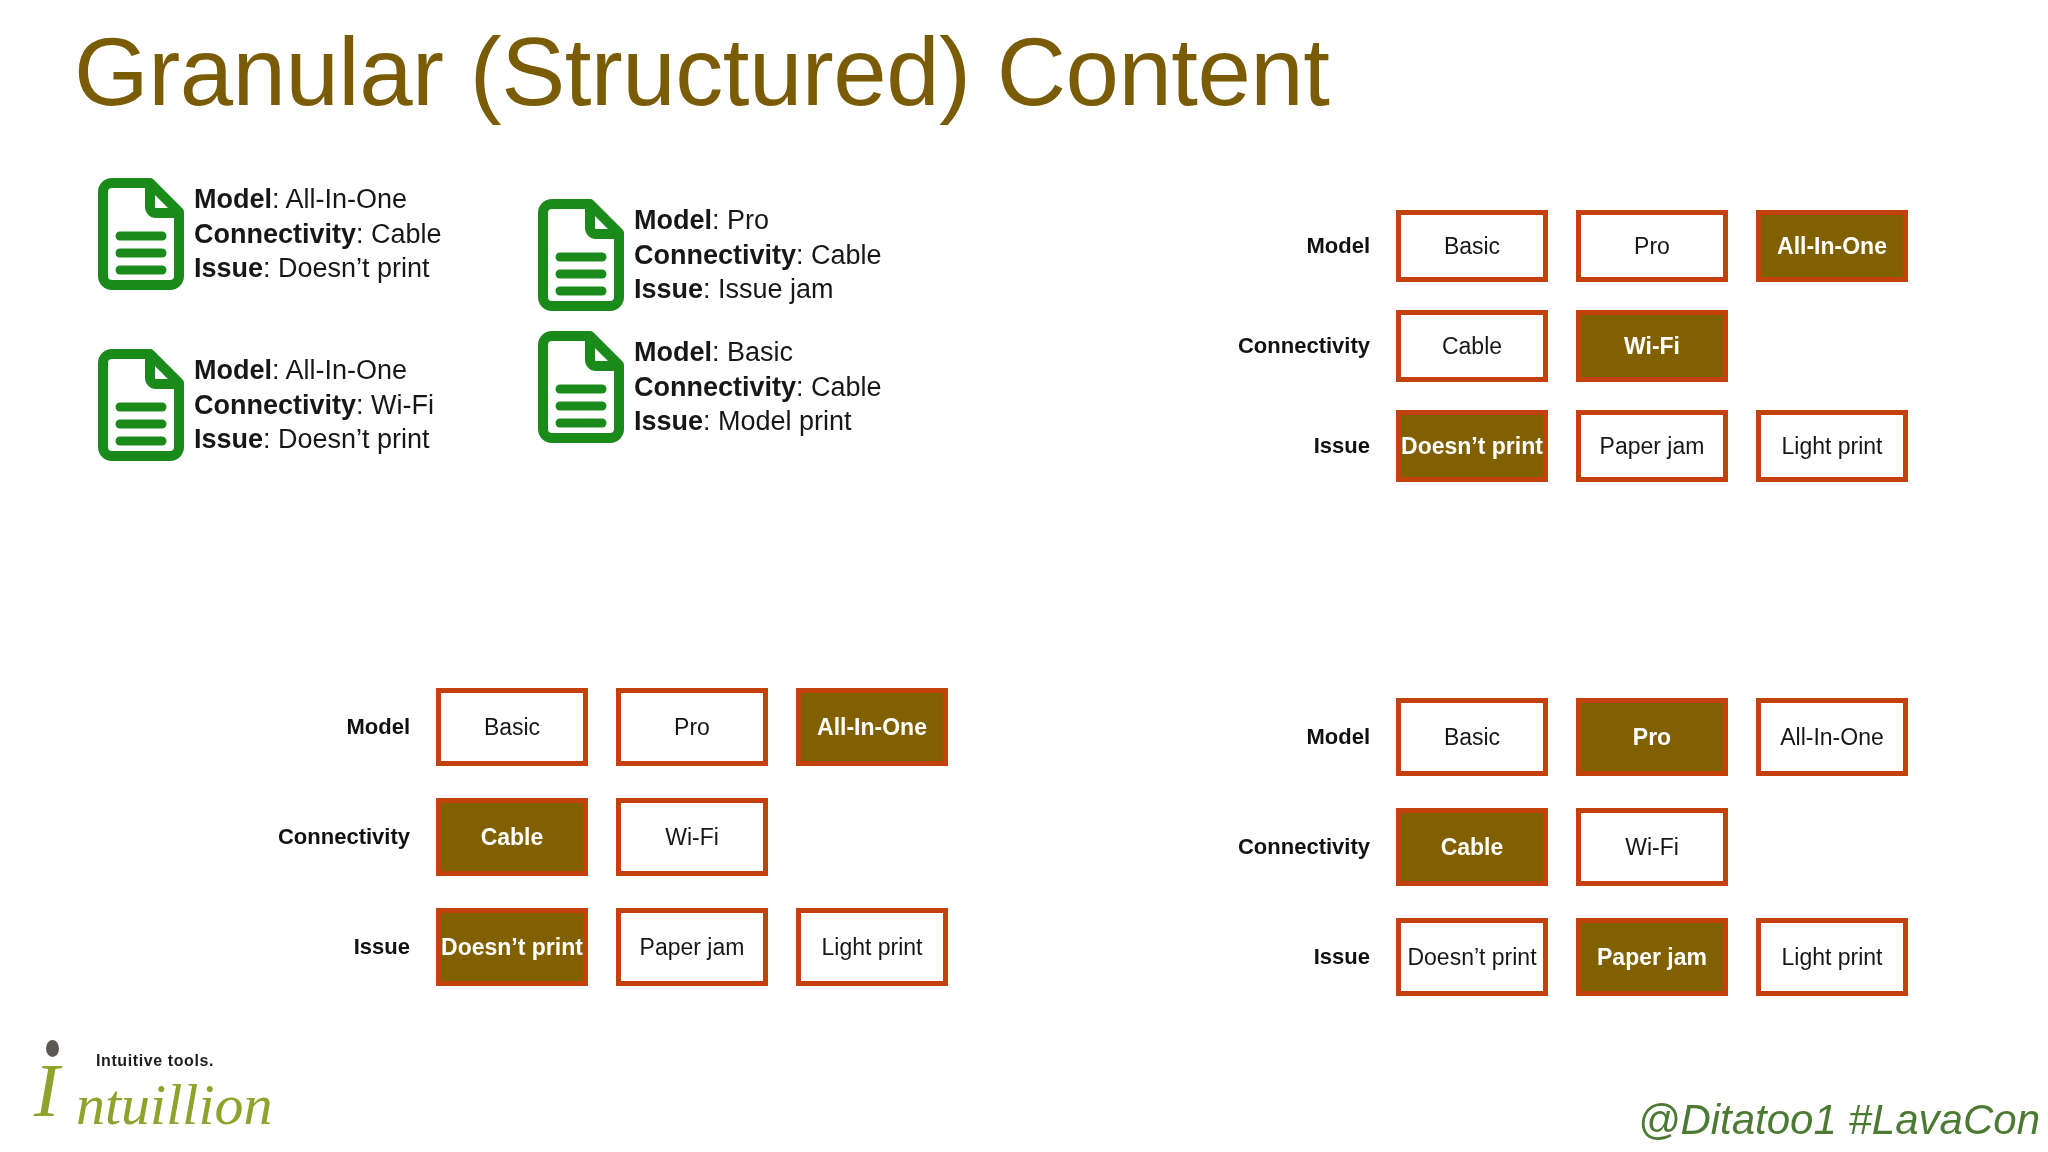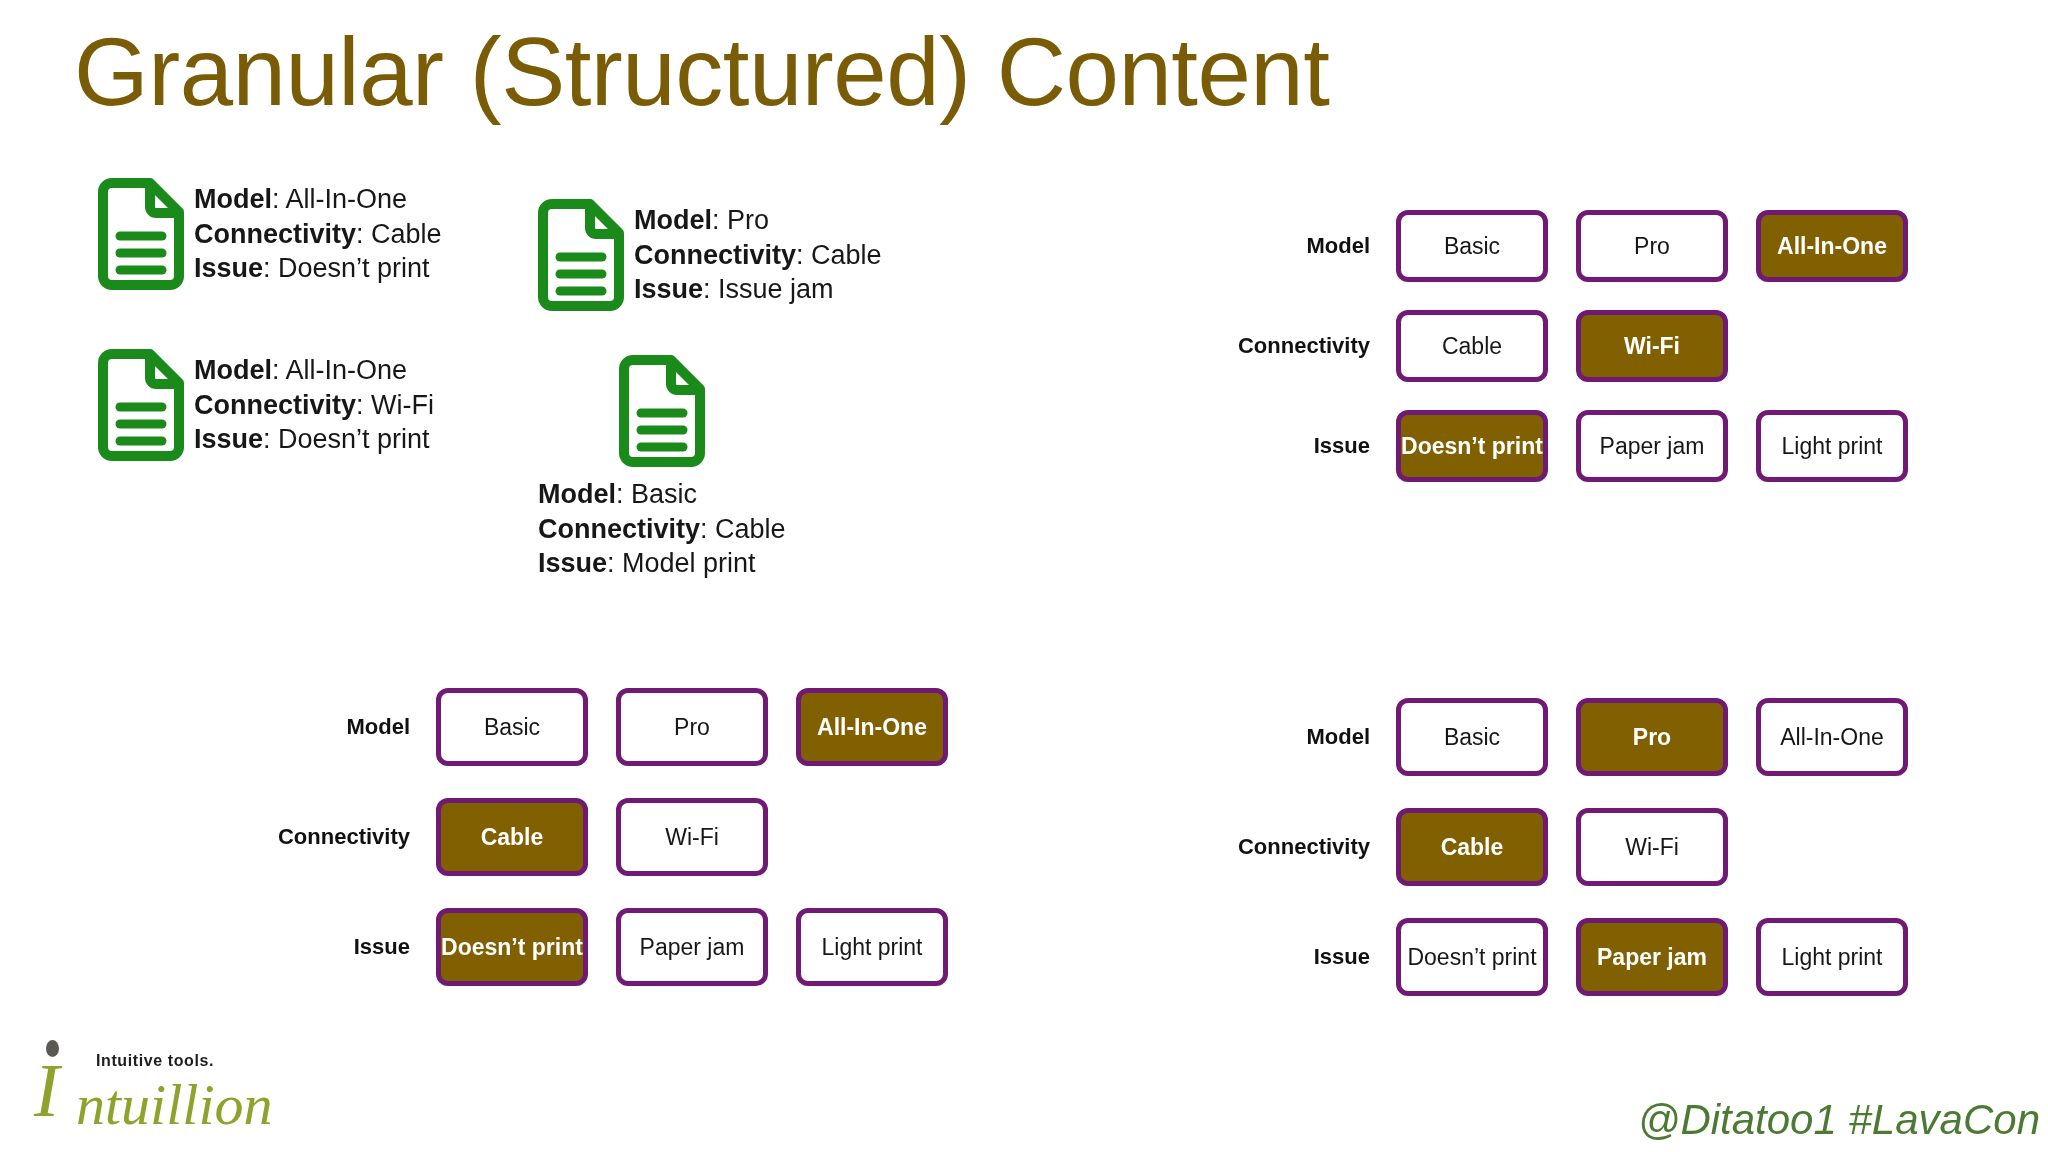--- a/index.html
+++ b/index.html
@@ -41,41 +41,41 @@
     font-size: 27px;
     line-height: 1.28;
     color: #171717;
     white-space: nowrap;
   }
   .doc-lines b { font-weight: 700; }
 
   #doc-card-1 { left: 98px;  top: 178px; }
   #doc-card-2 { left: 538px; top: 175px; margin-top: 24px; }
   #doc-card-3 { left: 98px;  top: 349px; }
-  #doc-card-4 { left: 538px; top: 355px; flex-direction: column; }
+  #doc-card-4 { left: 538px; top: 331px; }
 
   
   .facet-group { position: absolute; }
   .facet-row {
     position: relative;
     display: flex;
     align-items: center;
   }
   .facet-label {
     font-size: 22px;
     font-weight: 700;
     color: #111111;
     text-align: right;
     flex: 0 0 auto;
     padding-right: 26px;
   }
   .facet-pills { display: flex; align-items: center; }
   .pill {
-    border: 5px solid #701a75;
-    border-radius: 12px;
+    border: 5px solid #c2410c;
+    border-radius: 0;
     background: #ffffff;
     color: #171717;
     font-size: 23px;
     font-weight: 400;
     line-height: 1.15;
     display: flex;
     align-items: center;
     justify-content: center;
     text-align: center;
     box-sizing: border-box;

